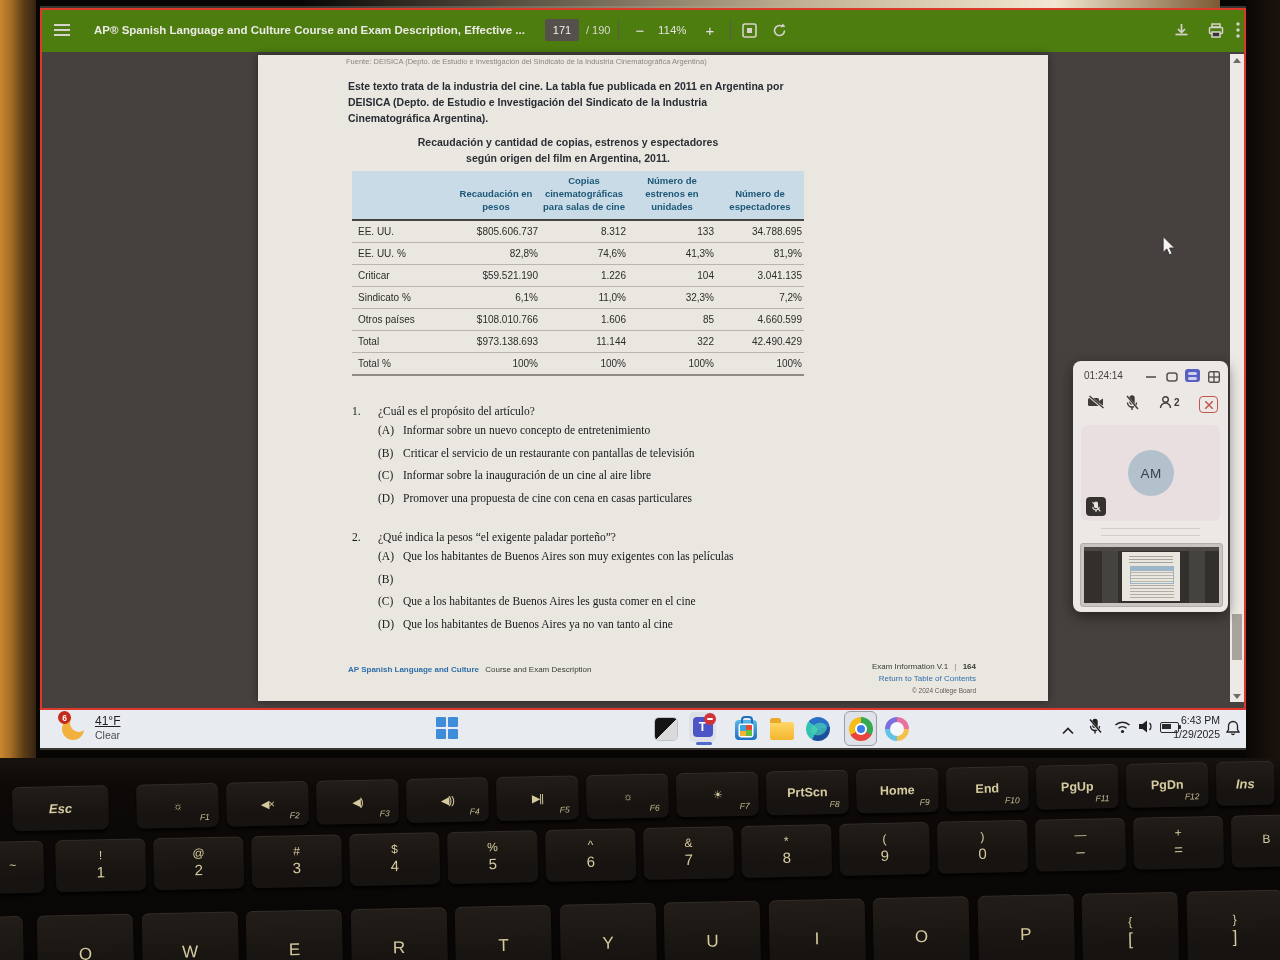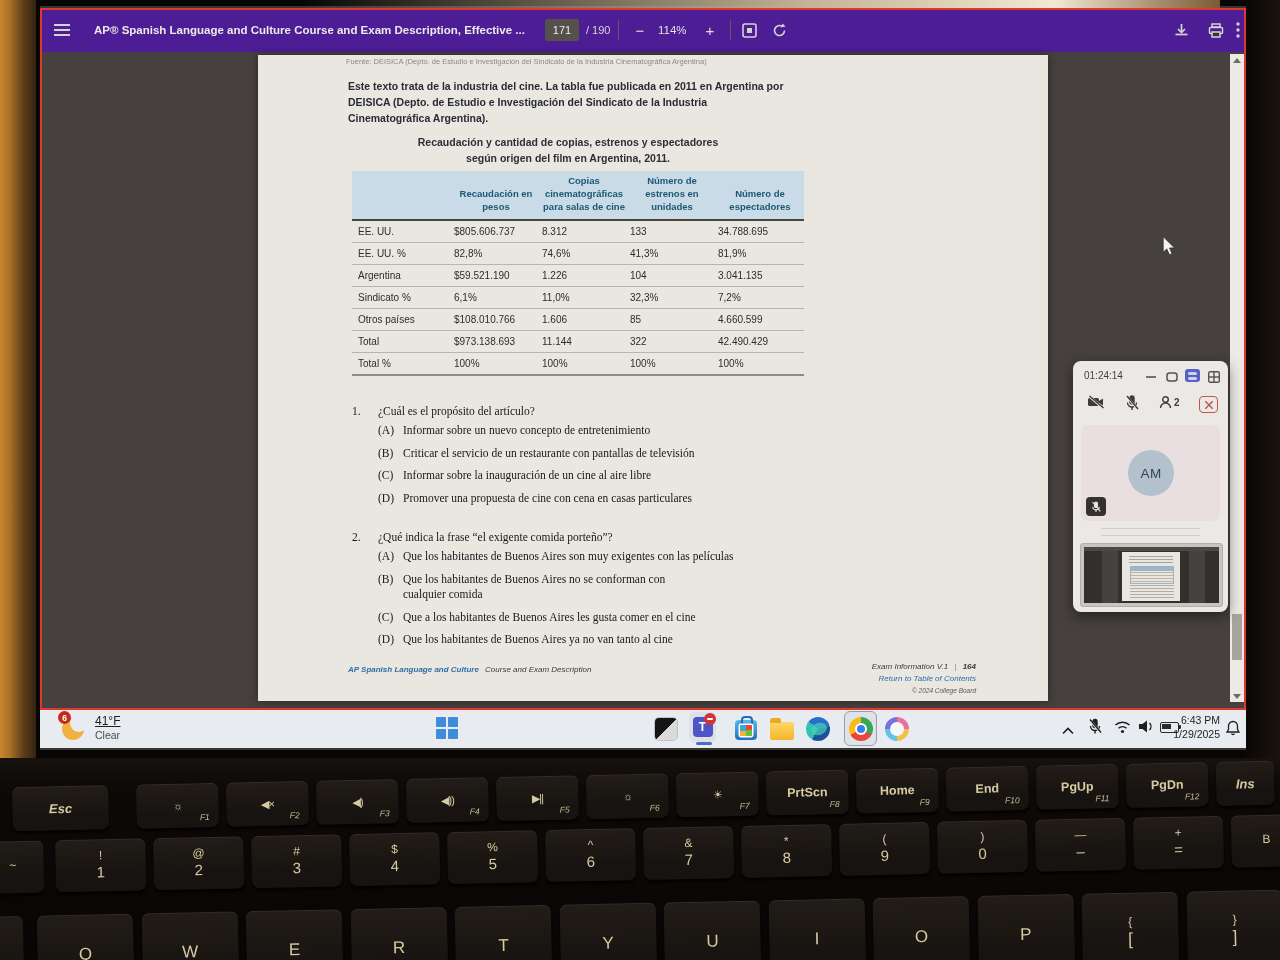--- a/index.html
+++ b/index.html
@@ -11,21 +11,21 @@
   .top-glare{position:absolute;left:300px;top:0;width:920px;height:8px;
     background:linear-gradient(90deg,rgba(60,45,28,0) 0,#c3b394 55%,#f2e8d2 82%,#7a5a33 100%);}
   .right-dark{position:absolute;right:0;top:0;width:34px;height:768px;background:linear-gradient(270deg,#1b130d, #0a0705);}
 
   
   .screen{position:absolute;left:36px;top:0;width:1212px;height:758px;background:#070605;}
   .display{position:absolute;left:4px;top:6px;width:1206px;height:744px;background:#393531;overflow:hidden;}
   .share-border{position:absolute;left:0;top:2px;width:1202px;height:698px;border:2px solid #de372c;z-index:40;pointer-events:none;}
 
   
-  .pdf-toolbar{position:absolute;left:0;top:2px;width:100%;height:44px;background:#4c1d95;}
+  .pdf-toolbar{position:absolute;left:0;top:2px;width:100%;height:44px;background:#4d7c0f;}
   .tb-item{position:absolute;top:0;height:44px;display:flex;align-items:center;color:#dad7d3;}
   .tb-title{left:54px;font-size:11.5px;font-weight:bold;color:#eceae7;white-space:nowrap;}
   .hamburger{left:14px;}
   .page-box{width:34px;height:22px;background:#55504b;border-radius:2px;color:#f1efec;font-size:11px;
     display:flex;align-items:center;justify-content:center;}
   .tb-sep{position:absolute;top:12px;width:1px;height:20px;background:#5d5955;}
   .ib{background:none;border:none;padding:0;cursor:pointer;display:flex;align-items:center;justify-content:center;color:#d6d3cf;}
   .zoom-btn{font-size:15px;color:#e3e1de;width:20px;}
   .zoom-level{font-size:11.5px;color:#e3e1de;}
 
@@ -33,33 +33,33 @@
   .doc-area{position:absolute;left:0;top:46px;width:100%;height:656px;background:#46413e;}
   .pdf-page{position:absolute;left:218px;top:3px;width:790px;height:646px;background:#eae7e1;
     box-shadow:0 0 8px rgba(0,0,0,.45);color:#23272e;}
   .fuente{position:absolute;left:88px;top:2px;width:460px;font-size:7.5px;color:#8b8883;}
   .intro{position:absolute;left:90px;top:24px;width:436px;font-size:10.5px;font-weight:bold;color:#272c34;line-height:1.52;}
   .tbl-title{position:absolute;left:88px;top:80px;width:444px;text-align:center;font-size:10.5px;font-weight:bold;color:#2b2f36;line-height:1.5;}
   table.ap{position:absolute;left:94px;top:116px;width:452px;border-collapse:collapse;table-layout:fixed;}
   table.ap th{background:#c8dbe7;color:#1d5776;font-size:9.5px;font-weight:bold;text-align:center;
     vertical-align:bottom;padding:4px 2px 6px;line-height:1.35;}
   table.ap th:first-child{width:96px;}
-  table.ap td{font-size:10px;color:#2c2c2a;text-align:left;padding:0 2px;height:21px;border-top:1px solid #b8b4ae;}
+  table.ap td{font-size:10px;color:#2c2c2a;text-align:right;padding:0 2px;height:21px;border-top:1px solid #b8b4ae;}
   table.ap thead tr{border-bottom:2px solid #45443f;}
   table.ap tbody tr:last-child{border-bottom:2px solid #8f8c86;}
   table.ap td.rlabel{text-align:left;padding-left:6px;}
   .questions{position:absolute;left:94px;top:350px;width:530px;font-family:"Liberation Serif",serif;color:#17181a;}
   .question{margin-bottom:25px;}
   .q-head{display:flex;font-size:11.5px;margin-bottom:6px;}
   .q-num{width:26px;flex-shrink:0;}
   .options{margin-left:26px;}
   .option{display:flex;font-size:11.5px;line-height:1.35;margin-bottom:7px;}
   .opt-label{width:25px;flex-shrink:0;}
   .opt-text{white-space:pre-line;}
-  .page-footer{position:absolute;left:90px;top:606px;width:628px;display:flex;justify-content:space-between;align-items:flex-start;font-style:italic;}
+  .page-footer{position:absolute;left:90px;top:606px;width:628px;display:flex;justify-content:space-between;align-items:flex-start;}
   .pf-left{font-size:8px;white-space:nowrap;padding-top:4px;}
   .pf-program{color:#2f6ea8;font-weight:bold;}
   .pf-subtitle{color:#3a3a38;margin-left:4px;}
   .pf-right{text-align:right;font-size:8px;color:#3a3a38;line-height:1.55;}
   .pf-page{font-weight:bold;}
   .pf-sep{color:#8d8a85;margin:0 4px;}
   .pf-link{color:#2f6ea8;}
   .pf-copy{font-size:6.5px;color:#5d5a55;}
 
   
@@ -277,21 +277,21 @@
                   <td>34.788.695</td>
                 </tr>
                 <tr>
                   <td class="rlabel">EE. UU. %</td>
                   <td>82,8%</td>
                   <td>74,6%</td>
                   <td>41,3%</td>
                   <td>81,9%</td>
                 </tr>
                 <tr>
-                  <td class="rlabel">Argentina</td>
+                  <td class="rlabel">Criticar</td>
                   <td>$59.521.190</td>
                   <td>1.226</td>
                   <td>104</td>
                   <td>3.041.135</td>
                 </tr>
                 <tr>
                   <td class="rlabel">Sindicato %</td>
                   <td>6,1%</td>
                   <td>11,0%</td>
                   <td>32,3%</td>
@@ -341,31 +341,29 @@
                   </div>
                   <div class="option">
                     <span class="opt-label">(D)</span>
                     <span class="opt-text">Promover una propuesta de cine con cena en casas particulares</span>
                   </div>
                 </div>
               </div>
               <div class="question">
                 <div class="q-head">
                   <span class="q-num">2.</span>
-                  <span class="q-text">¿Qué indica la frase “el exigente comida porteño”?</span>
+                  <span class="q-text">¿Qué indica la pesos “el exigente paladar porteño”?</span>
                 </div>
                 <div class="options">
                   <div class="option">
                     <span class="opt-label">(A)</span>
                     <span class="opt-text">Que los habitantes de Buenos Aires son muy exigentes con las películas</span>
                   </div>
                   <div class="option">
                     <span class="opt-label">(B)</span>
-                    <span class="opt-text">Que los habitantes de Buenos Aires no se conforman con
-cualquier comida</span>
                   </div>
                   <div class="option">
                     <span class="opt-label">(C)</span>
                     <span class="opt-text">Que a los habitantes de Buenos Aires les gusta comer en el cine</span>
                   </div>
                   <div class="option">
                     <span class="opt-label">(D)</span>
                     <span class="opt-text">Que los habitantes de Buenos Aires ya no van tanto al cine</span>
                   </div>
                 </div>

